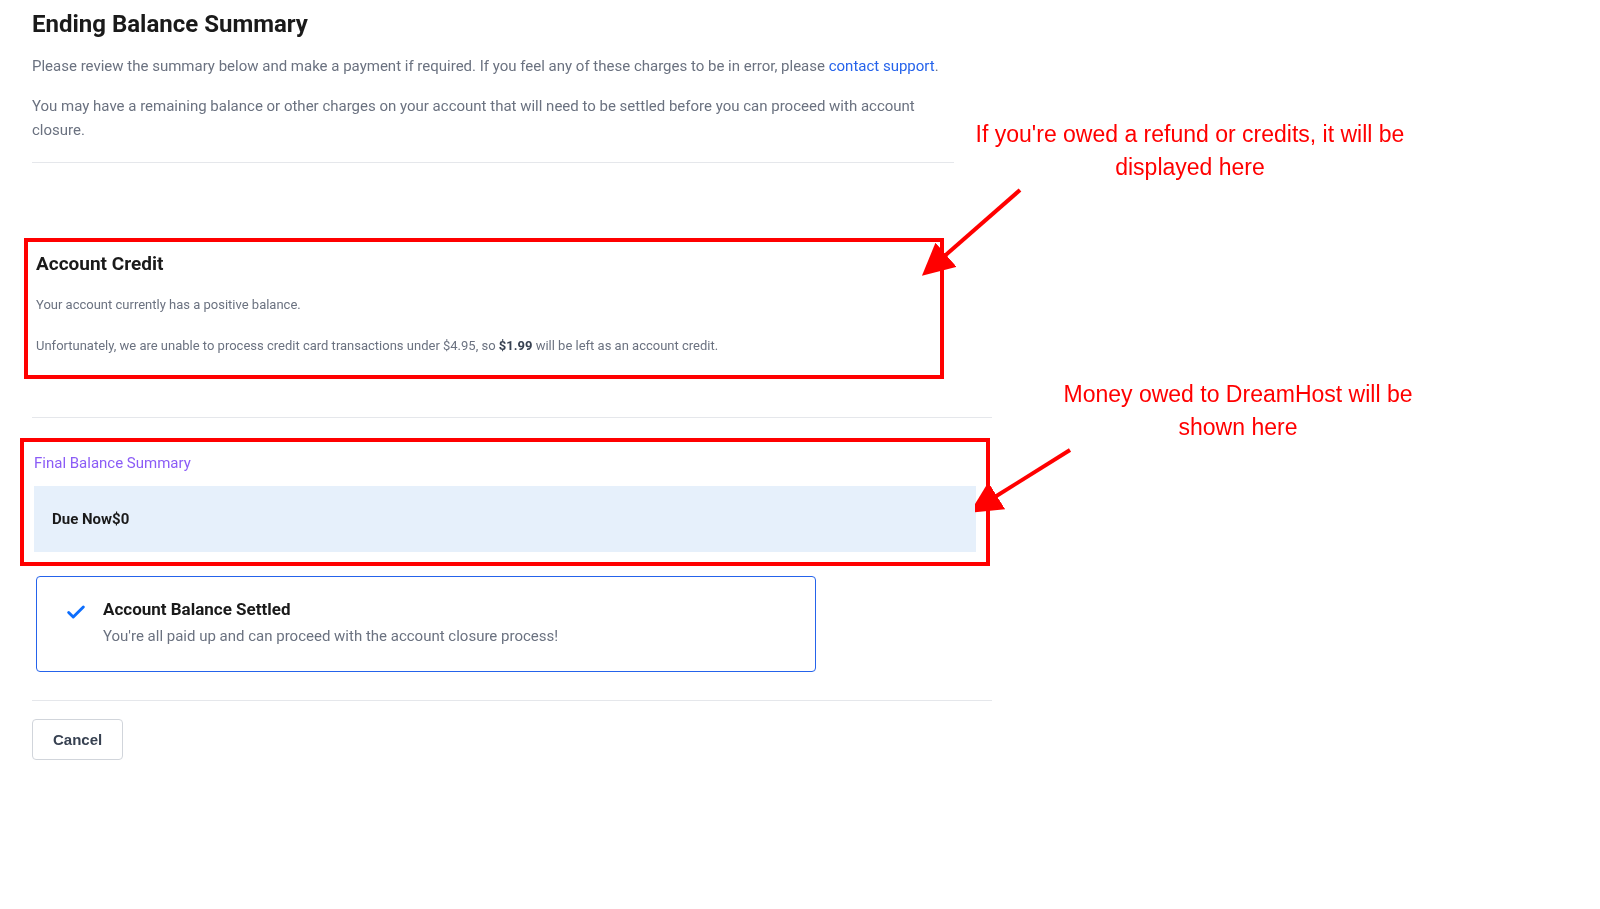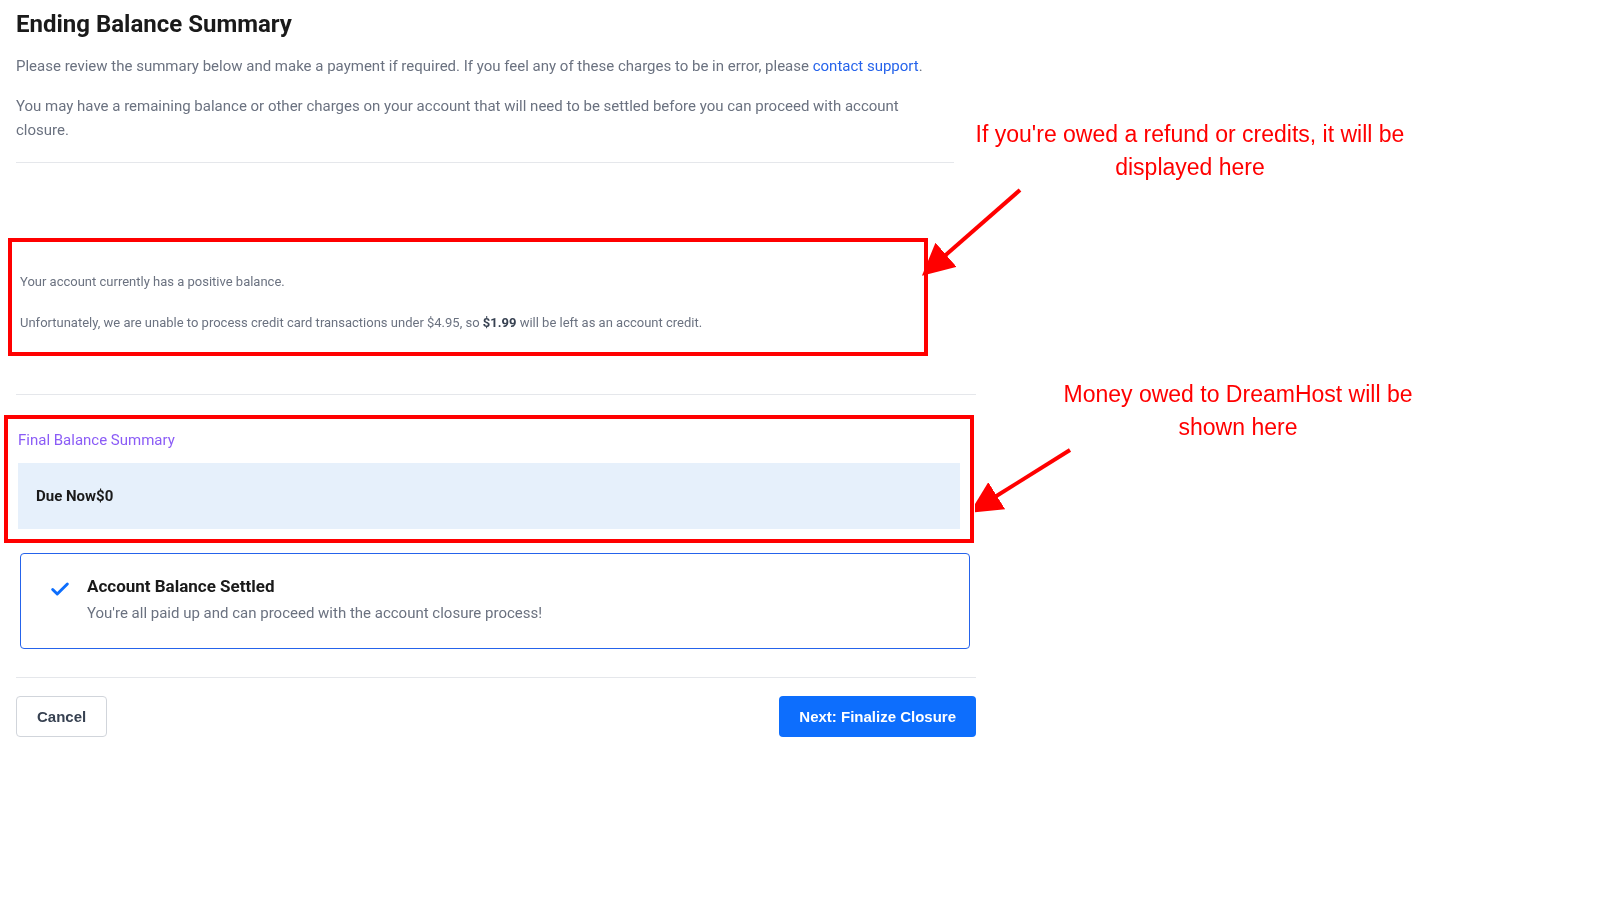--- a/index.html
+++ b/index.html
@@ -9,21 +9,21 @@
     }
     body {
       font-family: -apple-system, BlinkMacSystemFont, "Segoe UI", Roboto, Helvetica, Arial, sans-serif;
       color: #333;
       background: #fff;
       width: 1600px;
       position: relative;
     }
     .content-area {
       width: 970px;
-      padding: 10px 16px 0 16px;
+      padding: 10px 16px 0 32px;
       position: relative;
     }
     h1.page-title {
       font-size: 24px;
       font-weight: 700;
       color: #1a1a1a;
       margin-bottom: 16px;
     }
     .intro-text {
       color: #6b7280;
@@ -100,21 +100,21 @@
       font-size: 15px;
       color: #1a1a1a;
     }
     .settled-box {
       border: 1px solid #2563eb;
       border-radius: 4px;
       padding: 22px 28px 26px 28px;
       display: flex;
       align-items: flex-start;
       gap: 16px;
-      width: 950px;
+      width: 780px;
       margin-left: 4px;
     }
     .check-icon {
       flex-shrink: 0;
       margin-top: 2px;
     }
     .settled-content h4 {
       font-size: 17px;
       font-weight: 700;
       color: #1a1a1a;
@@ -187,20 +187,21 @@
     <span>Please review the summary below and make a payment if required. If you feel any of these charges to be in error, please </span><a href="#">contact support</a><span>.</span>
   </p>
 
   <p class="intro-text">You may have a remaining balance or other charges on your account that will need to be settled before you can proceed with account closure.</p>
 
   <hr class="divider">
 
   <div class="spacer-big"></div>
 
   <div class="highlight-box">
+    <h2 class="section-heading">Account Credit</h2>
     <p class="section-text">Your account currently has a positive balance.</p>
     <p class="section-text">
       <span>Unfortunately, we are unable to process credit card transactions under $4.95, so </span><span class="bold">$1.99</span><span> will be left as an account credit.</span>
     </p>
   </div>
 
   <hr class="mid-divider">
 
   <div class="highlight-box final-balance">
     <h3 class="sub-heading">Final Balance Summary</h3>
@@ -219,21 +220,20 @@
     <div class="settled-content">
       <h4>Account Balance Settled</h4>
       <p>You're all paid up and can proceed with the account closure process!</p>
     </div>
   </div>
 
   <hr class="bottom-divider">
 
   <div class="button-row">
     <button class="btn btn-cancel">Cancel</button>
-    <button class="btn btn-primary">Next: Finalize Closure</button>
   </div>
 </div>
 
 <div class="annotation annotation-1">If you're owed a refund or credits, it will be displayed here</div>
 <div class="annotation annotation-2">Money owed to DreamHost will be shown here</div>
 
 <svg class="arrow" style="top:180px; left:920px;" width="120" height="100" viewBox="0 0 120 100">
   <defs>
     <marker id="ah1" markerWidth="8" markerHeight="8" refX="2" refY="4" orient="auto">
       <polygon points="0 0, 8 4, 0 8" fill="#ff0000"></polygon>

